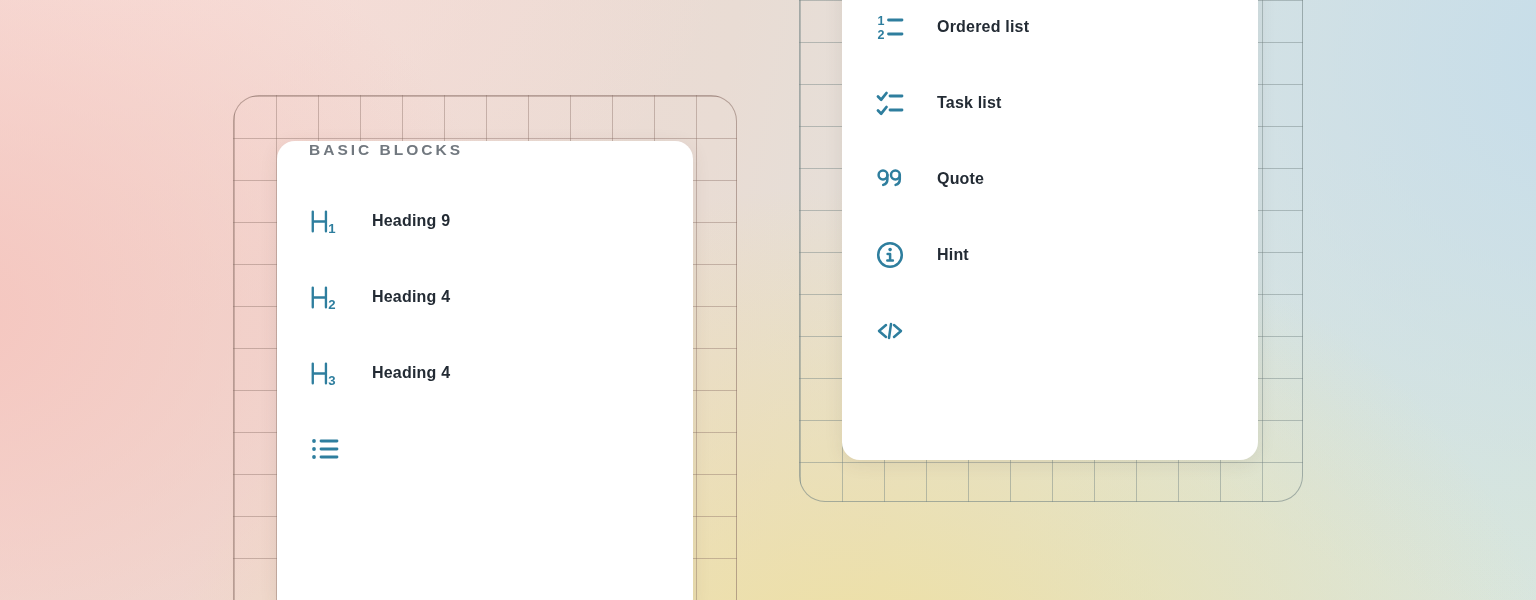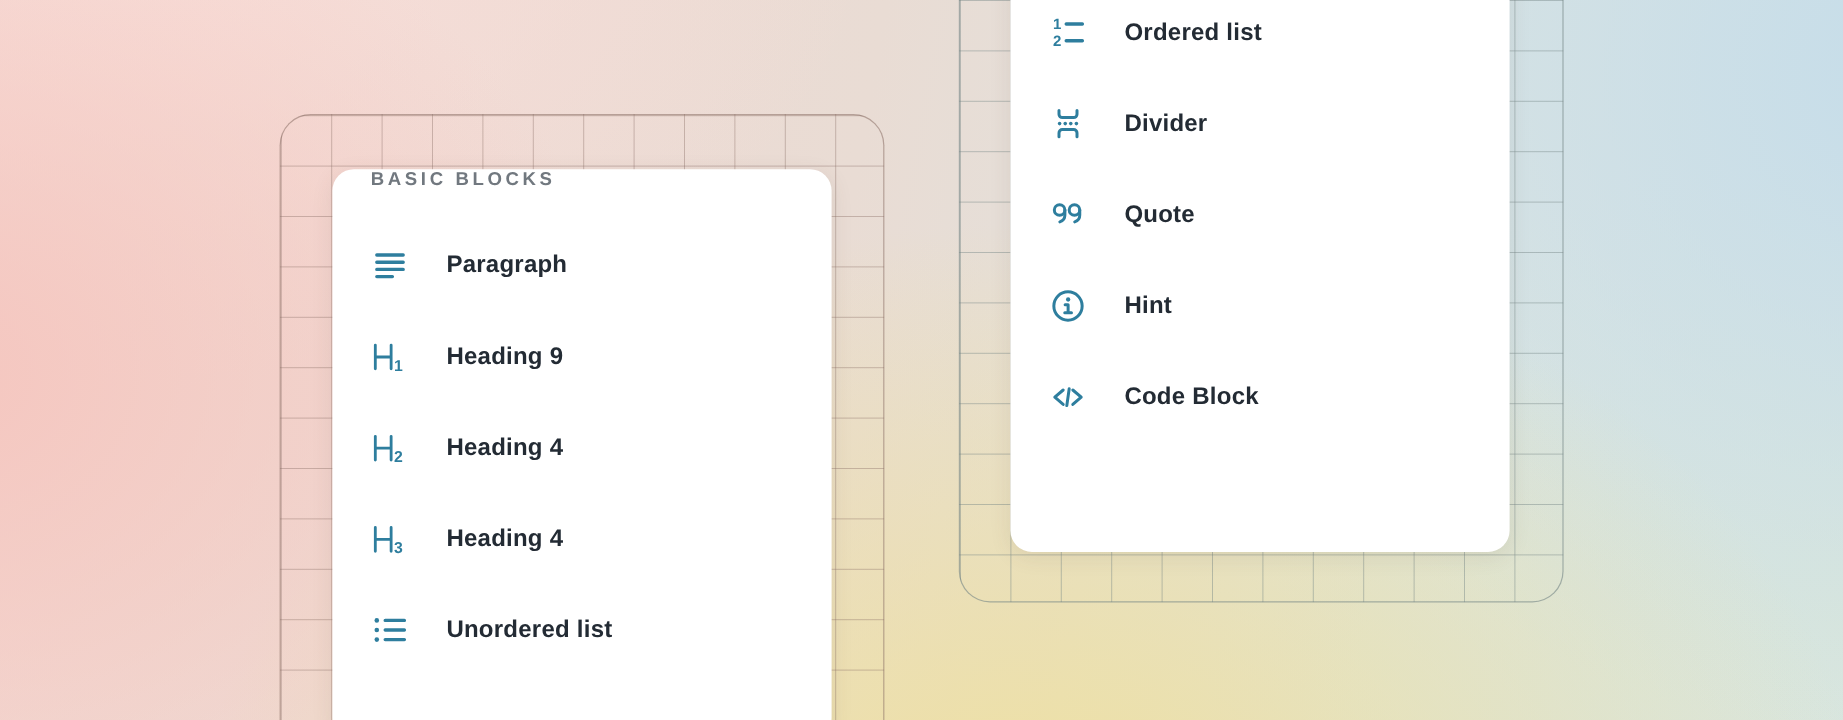--- a/index.html
+++ b/index.html
@@ -49,49 +49,39 @@
   .row{
     height:76px;display:flex;align-items:center;cursor:pointer;
   }
   .row .icon{
     width:32px;height:32px;flex:0 0 32px;margin-right:31px;
     display:flex;align-items:center;justify-content:center;
     color:var(--accent,#2e7e9e);
   }
   .row .icon svg{display:block;width:32px;height:32px;}
   .row .label{
-    font-size:20px;font-weight:600;letter-spacing:.2px;
+    font-size:16px;font-weight:600;letter-spacing:.2px;
     color:var(--text,#232b34);white-space:nowrap;
   }
   svg .stk{fill:none;stroke:currentColor;stroke-width:2.5;stroke-linecap:round;stroke-linejoin:round;}
   svg .thick{stroke-width:2.8;}
   svg .fil{fill:currentColor;stroke:none;}
   svg .dig{fill:currentColor;font-family:"Liberation Sans",sans-serif;font-weight:700;}
 </style>
 </head>
 <body>
 
 <div style="position:absolute;inset:0;">
 
   <div class="grid-panel grid-left"></div>
   <div class="grid-panel grid-right"></div>
 
   <div class="card card-left">
     <div class="section-label">BASIC BLOCKS</div>
 
-    <div class="row">
-      <span class="icon">
-        <svg viewBox="0 0 32 32">
-            <g class="stk thick">
-          <path d="M5 7.5h22M5 13.5h22M5 19.5h22M5 25.5h13"></path>
-        </g>
-          </svg>
-      </span>
-      <span class="label">Paragraph</span>
-    </div>
 
     <div class="row">
       <span class="icon">
         <svg viewBox="0 0 34 32">
             <g class="stk">
           <path d="M4 6v21M18 6v21M4 16.5h14"></path>
             </g>
           <text class="dig" x="20.5" y="29" font-size="14">1</text>
         </svg>
       </span>
@@ -126,55 +116,52 @@
       <span class="icon">
         <svg viewBox="0 0 32 32">
           <g class="stk thick">
               <path d="M12 8h16M12 16h16M12 24h16"></path>
             </g>
           <circle class="fil" cx="5" cy="8" r="1.9"></circle>
           <circle class="fil" cx="5" cy="16" r="1.9"></circle>
           <circle class="fil" cx="5" cy="24" r="1.9"></circle>
         </svg>
       </span>
-      <span class="label">Unordered list</span>
     </div>
   </div>
 
   <div class="card card-right">
 
     <div class="row">
       <span class="icon">
         <svg viewBox="0 0 32 32">
           <text class="dig" x="3.5" y="13.5" font-size="12.5">1</text>
           <text class="dig" x="3.5" y="27.5" font-size="12.5">2</text>
           <g class="stk thick">
               <path d="M14.5 9h13.5M14.5 23h13.5"></path>
             </g>
         </svg>
       </span>
       <span class="label">Ordered list</span>
     </div>
 
-
-    <div class="row">
-      <span class="icon">
-        <svg viewBox="0 0 32 32">
-          <g class="stk">
-            <path d="M8.5 5v3.2a2.8 2.8 0 0 0 2.8 2.8h9.4a2.8 2.8 0 0 0 2.8-2.8V5"></path>
-            <path d="M8.5 27v-3.2a2.8 2.8 0 0 1 2.8-2.8h9.4a2.8 2.8 0 0 1 2.8 2.8V27"></path>
-          </g>
-          <circle class="fil" cx="9" cy="16" r="1.5"></circle>
-          <circle class="fil" cx="13.7" cy="16" r="1.5"></circle>
-          <circle class="fil" cx="18.3" cy="16" r="1.5"></circle>
-          <circle class="fil" cx="23" cy="16" r="1.5"></circle>
-        </svg>
-      </span>
-      <span class="label">Divider</span>
-    </div>
+    <div class="row">
+      <span class="icon">
+        <svg viewBox="0 0 32 32">
+            <g class="stk thick">
+          <path d="M4 9.5l3.2 3.2L12.5 6"></path>
+              <path d="M16 9h12"></path>
+          <path d="M4 23.5l3.2 3.2L12.5 20"></path>
+              <path d="M16 23h12"></path>
+        </g>
+          </svg>
+      </span>
+      <span class="label">Task list</span>
+    </div>
+
 
     <div class="row">
       <span class="icon">
         <svg viewBox="0 0 32 32">
             <g class="stk" stroke-width="2.4">
           <circle cx="9" cy="12" r="4.4"></circle>
           <path d="M13.4 12v4.2a5.9 5.9 0 0 1-4.2 5.7"></path>
           <circle cx="21.4" cy="12" r="4.4"></circle>
           <path d="M25.8 12v4.2a5.9 5.9 0 0 1-4.2 5.7"></path>
         </g>
@@ -199,17 +186,16 @@
     <div class="row">
       <span class="icon">
         <svg viewBox="0 0 32 32">
             <g class="stk" stroke-width="2.3">
           <path d="M12 10l-7 6 7 6"></path>
           <path d="M20 10l7 6-7 6"></path>
           <path d="M17 9l-2 14"></path>
         </g>
           </svg>
       </span>
-      <span class="label">Code Block</span>
     </div>
   </div>
 
 </div>
 
 </body></html>

